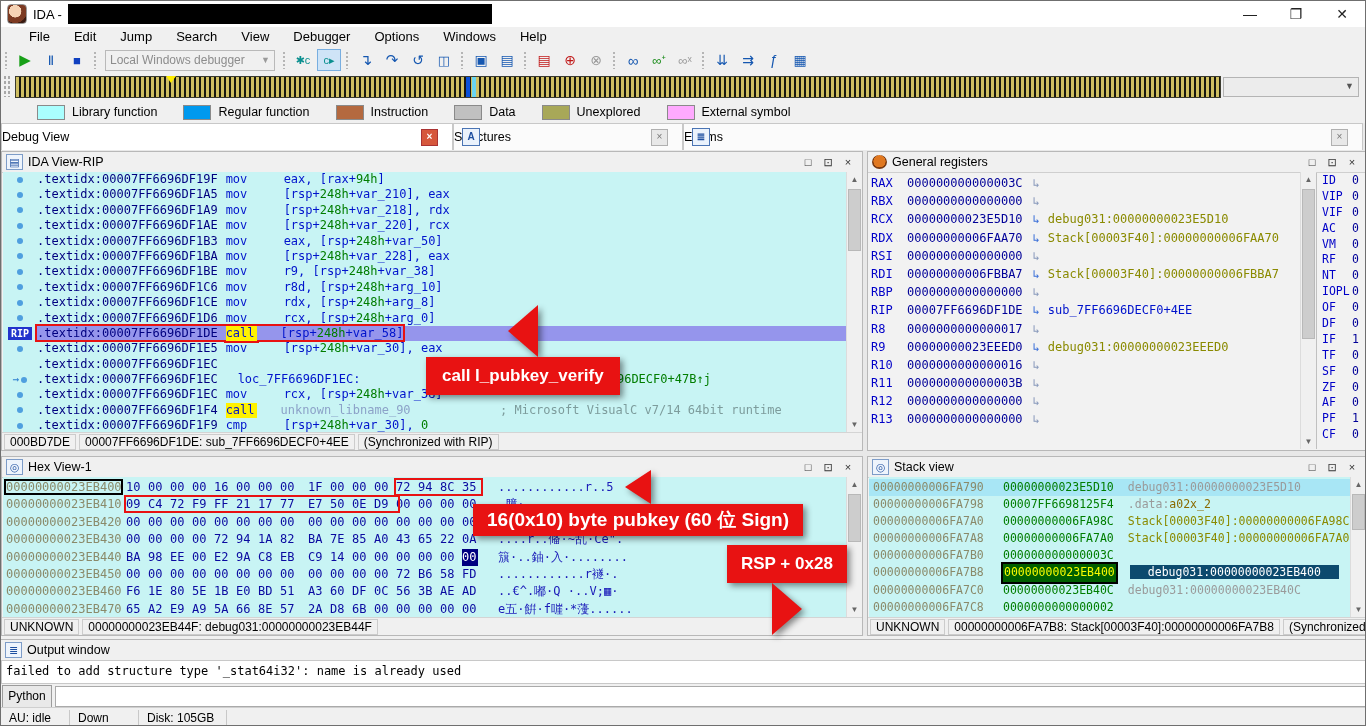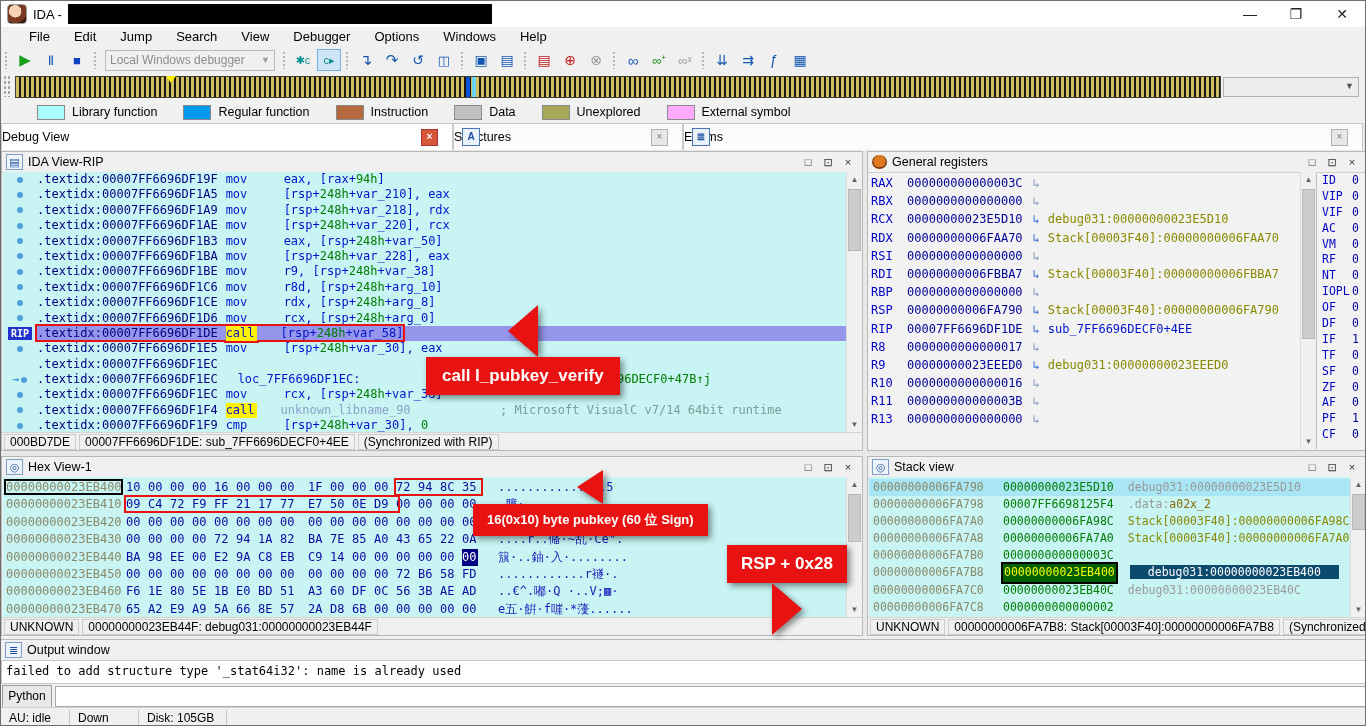--- a/index.html
+++ b/index.html
@@ -311,26 +311,26 @@
         </span>
     </div>
     <div id="reg-rows">
         <div class="rrow"><span class="rname">RAX</span><span class="rval">000000000000003C</span><span class="rarr dim">↳</span></div>
         <div class="rrow"><span class="rname">RBX</span><span class="rval">0000000000000000</span><span class="rarr dim">↳</span></div>
         <div class="rrow"><span class="rname">RCX</span><span class="rval">00000000023E5D10</span><span class="rarr">↳</span><span class="rlink">debug031:00000000023E5D10</span></div>
         <div class="rrow"><span class="rname">RDX</span><span class="rval">00000000006FAA70</span><span class="rarr">↳</span><span class="rlink">Stack[00003F40]:00000000006FAA70</span></div>
         <div class="rrow"><span class="rname">RSI</span><span class="rval">0000000000000000</span><span class="rarr dim">↳</span></div>
         <div class="rrow"><span class="rname">RDI</span><span class="rval">00000000006FBBA7</span><span class="rarr">↳</span><span class="rlink">Stack[00003F40]:00000000006FBBA7</span></div>
         <div class="rrow"><span class="rname">RBP</span><span class="rval">0000000000000000</span><span class="rarr dim">↳</span></div>
-        <div class="rrow"><span class="rname">RSP</span><span class="rval">00000000006FA790</span><span class="rarr">↳</span><span class="rlink">Stack[00003F40]:00000000006FA790</span></div>
         <div class="rrow"><span class="rname">RIP</span><span class="rval">00007FF6696DF1DE</span><span class="rarr">↳</span><span class="rlink blue">sub_7FF6696DECF0+4EE</span></div>
         <div class="rrow"><span class="rname">R8</span><span class="rval">0000000000000017</span><span class="rarr dim">↳</span></div>
         <div class="rrow"><span class="rname">R9</span><span class="rval">00000000023EEED0</span><span class="rarr">↳</span><span class="rlink">debug031:00000000023EEED0</span></div>
         <div class="rrow"><span class="rname">R10</span><span class="rval">0000000000000016</span><span class="rarr dim">↳</span></div>
         <div class="rrow"><span class="rname">R11</span><span class="rval">000000000000003B</span><span class="rarr dim">↳</span></div>
+        <div class="rrow"><span class="rname">R12</span><span class="rval">0000000000000000</span><span class="rarr dim">↳</span></div>
         <div class="rrow"><span class="rname">R13</span><span class="rval">0000000000000000</span><span class="rarr dim">↳</span></div>
       </div>
     <div class="vscroll" style="right:50px;top:20px;bottom:1px;">
       <div class="sarr">▲</div>
       <div class="sthumb" style="top:17px;height:150px;"></div>
       <div class="sarr dn">▼</div>
     </div>
     <div id="flags">
         <div class="frow"><span class="fname">ID</span><span class="fval">0</span></div>
         <div class="frow"><span class="fname">VIP</span><span class="fval">0</span></div>
@@ -437,20 +437,20 @@
 
   <div class="split-v" style="left:862px;top:150px;width:4px;height:485px;"></div>
   <div class="split-v" style="left:0;top:450px;width:1366px;height:5px;"></div>
 
   <div class="anno" style="left:425px;top:304px;">
     <div class="tipL"></div>
     <div class="body" style="height:38px;padding:0 16px;font-size:17px;">call l_pubkey_verify</div>
   </div>
   <div class="anno" style="left:472px;top:469px;">
     <div class="tipL small"></div>
-    <div class="body" style="height:32px;padding:0 14px;font-size:13px;">16(0x10) byte pubkey (60 位 Sign)</div>
+    <div class="body" style="height:32px;padding:0 14px;font-size:19px;">16(0x10) byte pubkey (60 位 Sign)</div>
   </div>
   <div class="anno" style="left:726px;top:544px;">
     <div class="body" style="height:38px;padding:0 14px;font-size:17px;">RSP + 0x28</div>
     <div class="tipR"></div>
   </div>
 
 </div>
 
 </body></html>

